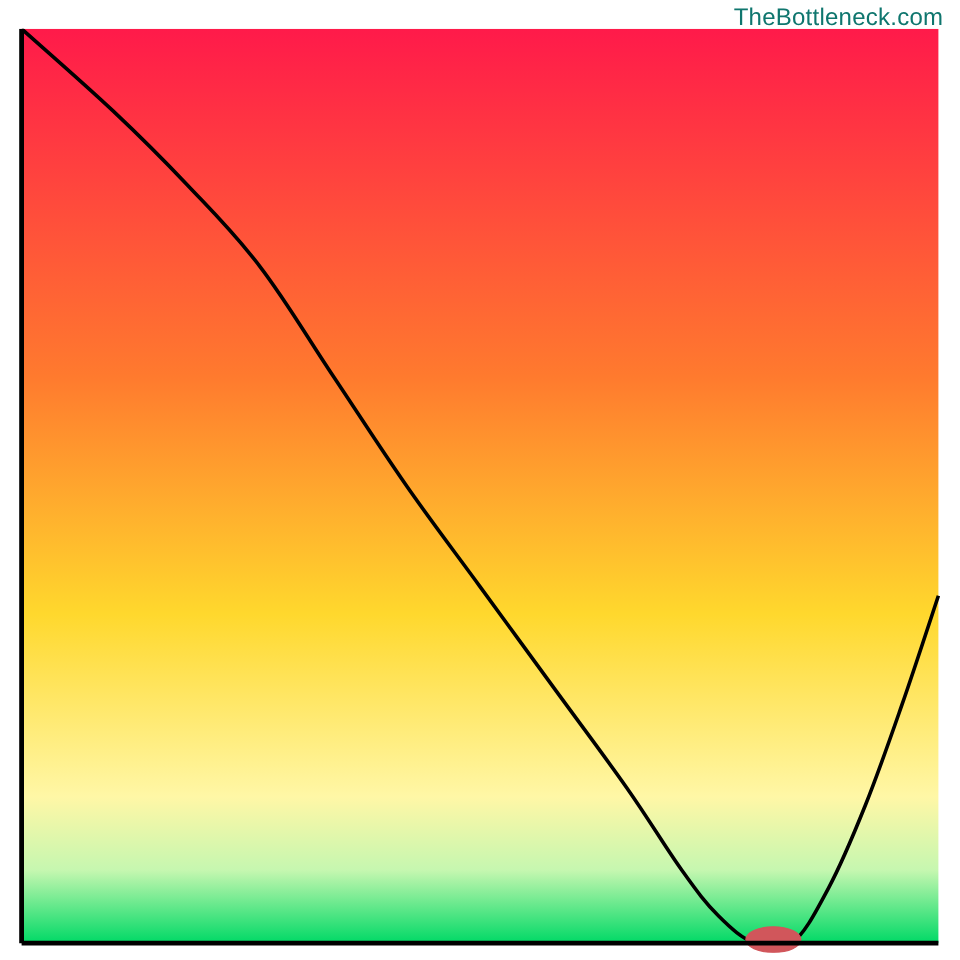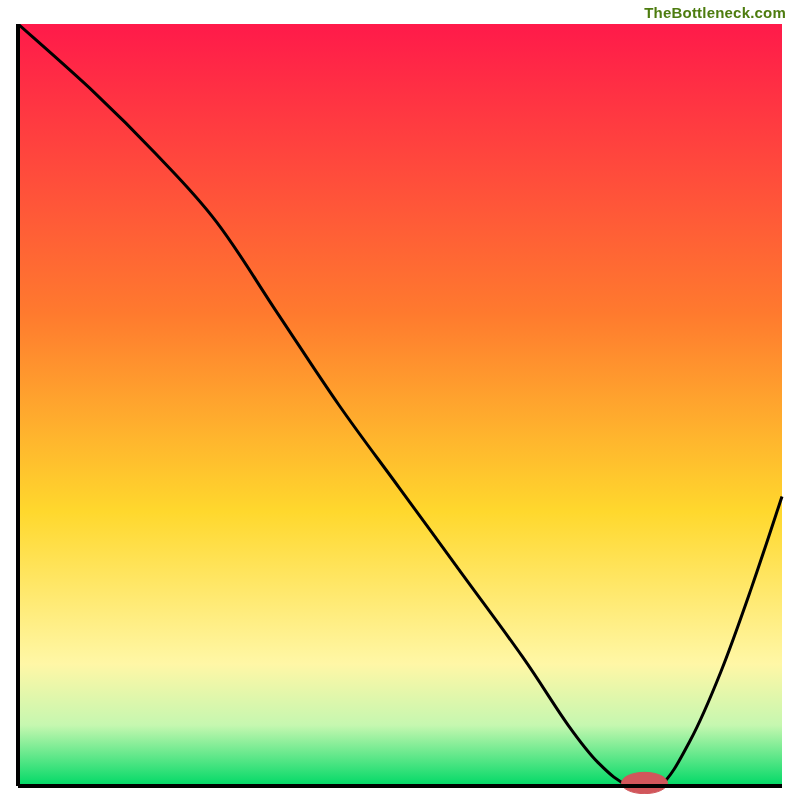--- a/index.html
+++ b/index.html
@@ -13,23 +13,23 @@
   }
   .wrap {
     position: relative;
     width: 800px;
     height: 800px;
   }
   .watermark {
     position: absolute;
     top: 4px;
     right: 14px;
-    font-size: 15px;
-    font-weight: 700;
-    color: #4d7c0f;
+    font-size: 20px;
+    font-weight: 400;
+    color: #0f766e;
     letter-spacing: 0.2px;
   }
   .plot {
     position: absolute;
     left: 10px;
     top: 24px;
     width: 780px;
     height: 770px;
   }
   svg { display: block; }

